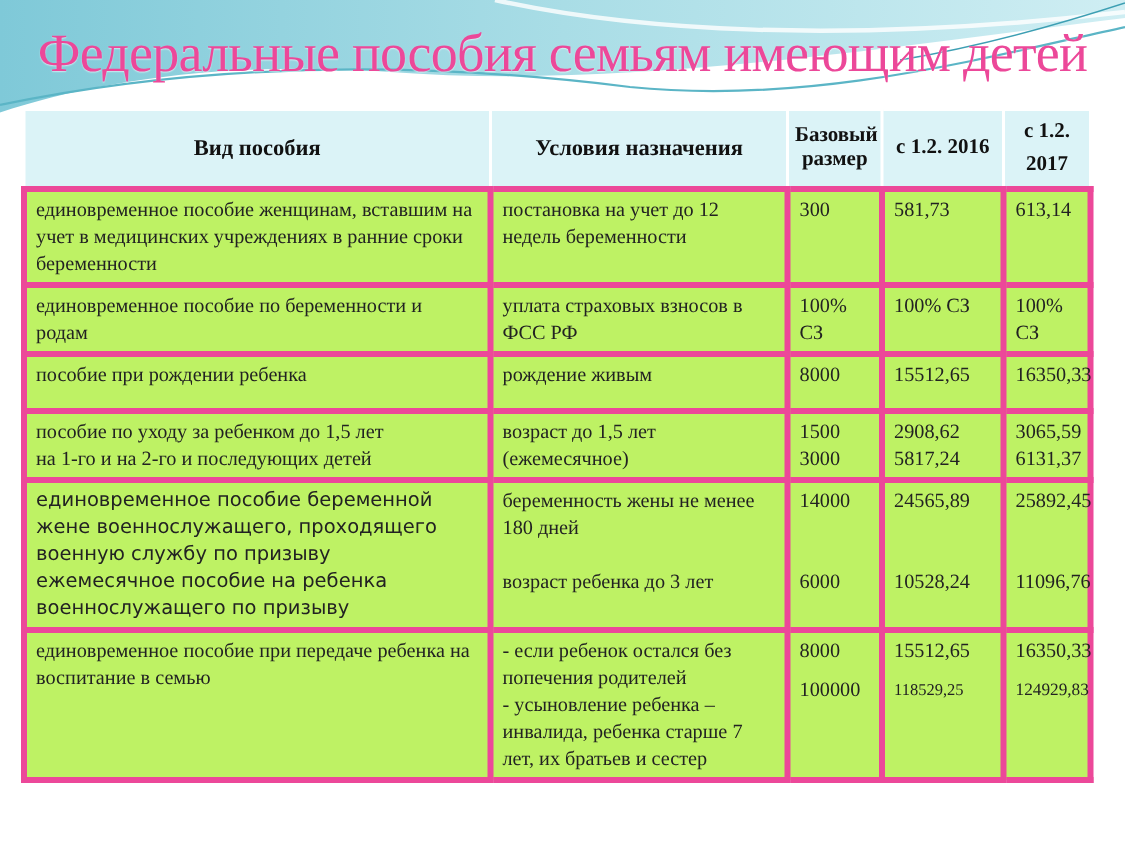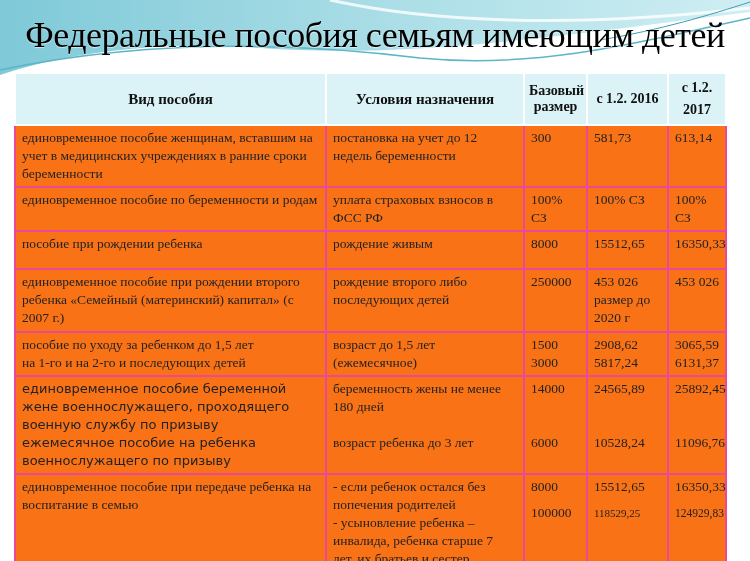--- a/index.html
+++ b/index.html
@@ -4,34 +4,34 @@
 <style>
   html, body { margin: 0; padding: 0; }
   body {
     width: 750px; height: 561px; overflow: hidden; position: relative;
     background: #ffffff;
     font-family: "Liberation Serif", "DejaVu Serif", serif;
   }
   .bg-swoosh { position: absolute; left: 0; top: 0; width: 750px; height: 80px; z-index: 0; }
   .title {
     position: absolute; left: 0; top: 14px; width: 750px; text-align: center;
-    font-size: 36px; color: #000000; z-index: 2; letter-spacing: -0.5px;
+    font-size: 36px; color: #ec4899; z-index: 2; letter-spacing: -0.5px;
     text-shadow: 0 1px 1px rgba(255,255,255,0.6);
   }
   table.benefits {
     position: absolute; left: 14px; top: 72px; width: 704px;
     border-collapse: collapse; z-index: 2; table-layout: fixed;
     font-size: 13.5px; color: #222; line-height: 18px;
   }
   table.benefits th {
     background: #dbf3f7; font-weight: bold; color: #111;
     border: 2px solid #ffffff; vertical-align: middle; padding: 2px 4px;
   }
   table.benefits td {
-    background: #f97316; border: 2px solid #ec4899; vertical-align: top;
+    background: #bef264; border: 4px solid #ec4899; vertical-align: top;
     padding: 3px 6px 3px 6px;
   }
   th.h-main { font-size: 15px; height: 46px; }
   th.h-small { font-size: 14px; line-height: 16px; }
   th.h-year { font-size: 14px; line-height: 22px; }
   td.sans { font-family: "DejaVu Sans", sans-serif; font-size: 13px; }
   .block { display: block; }
   .gap { display: block; height: 18px; }
 </style>
 </head>
@@ -84,27 +84,20 @@
       <td>100% СЗ</td>
       <td>100% СЗ</td>
       <td>100% СЗ</td>
     </tr>
     <tr style="height:38px">
       <td>пособие при рождении  ребенка</td>
       <td>рождение живым</td>
       <td>8000</td>
       <td>15512,65</td>
       <td>16350,33</td>
-    </tr>
-    <tr style="height:63px">
-      <td>единовременное пособие при рождении второго ребенка «Семейный (материнский) капитал»  (с 2007 г.)</td>
-      <td>рождение второго  либо последующих детей</td>
-      <td>250000</td>
-      <td>453 026 размер до 2020 г</td>
-      <td>453 026</td>
     </tr>
     <tr style="height:41px">
       <td>
         <span class="block">пособие по уходу за ребенком до 1,5 лет</span>
         <span class="block">на 1-го и на 2-го и последующих детей</span>
       </td>
       <td>возраст до 1,5 лет (ежемесячное)</td>
       <td>
         <span class="block">1500</span>
         <span class="block">3000</span>

